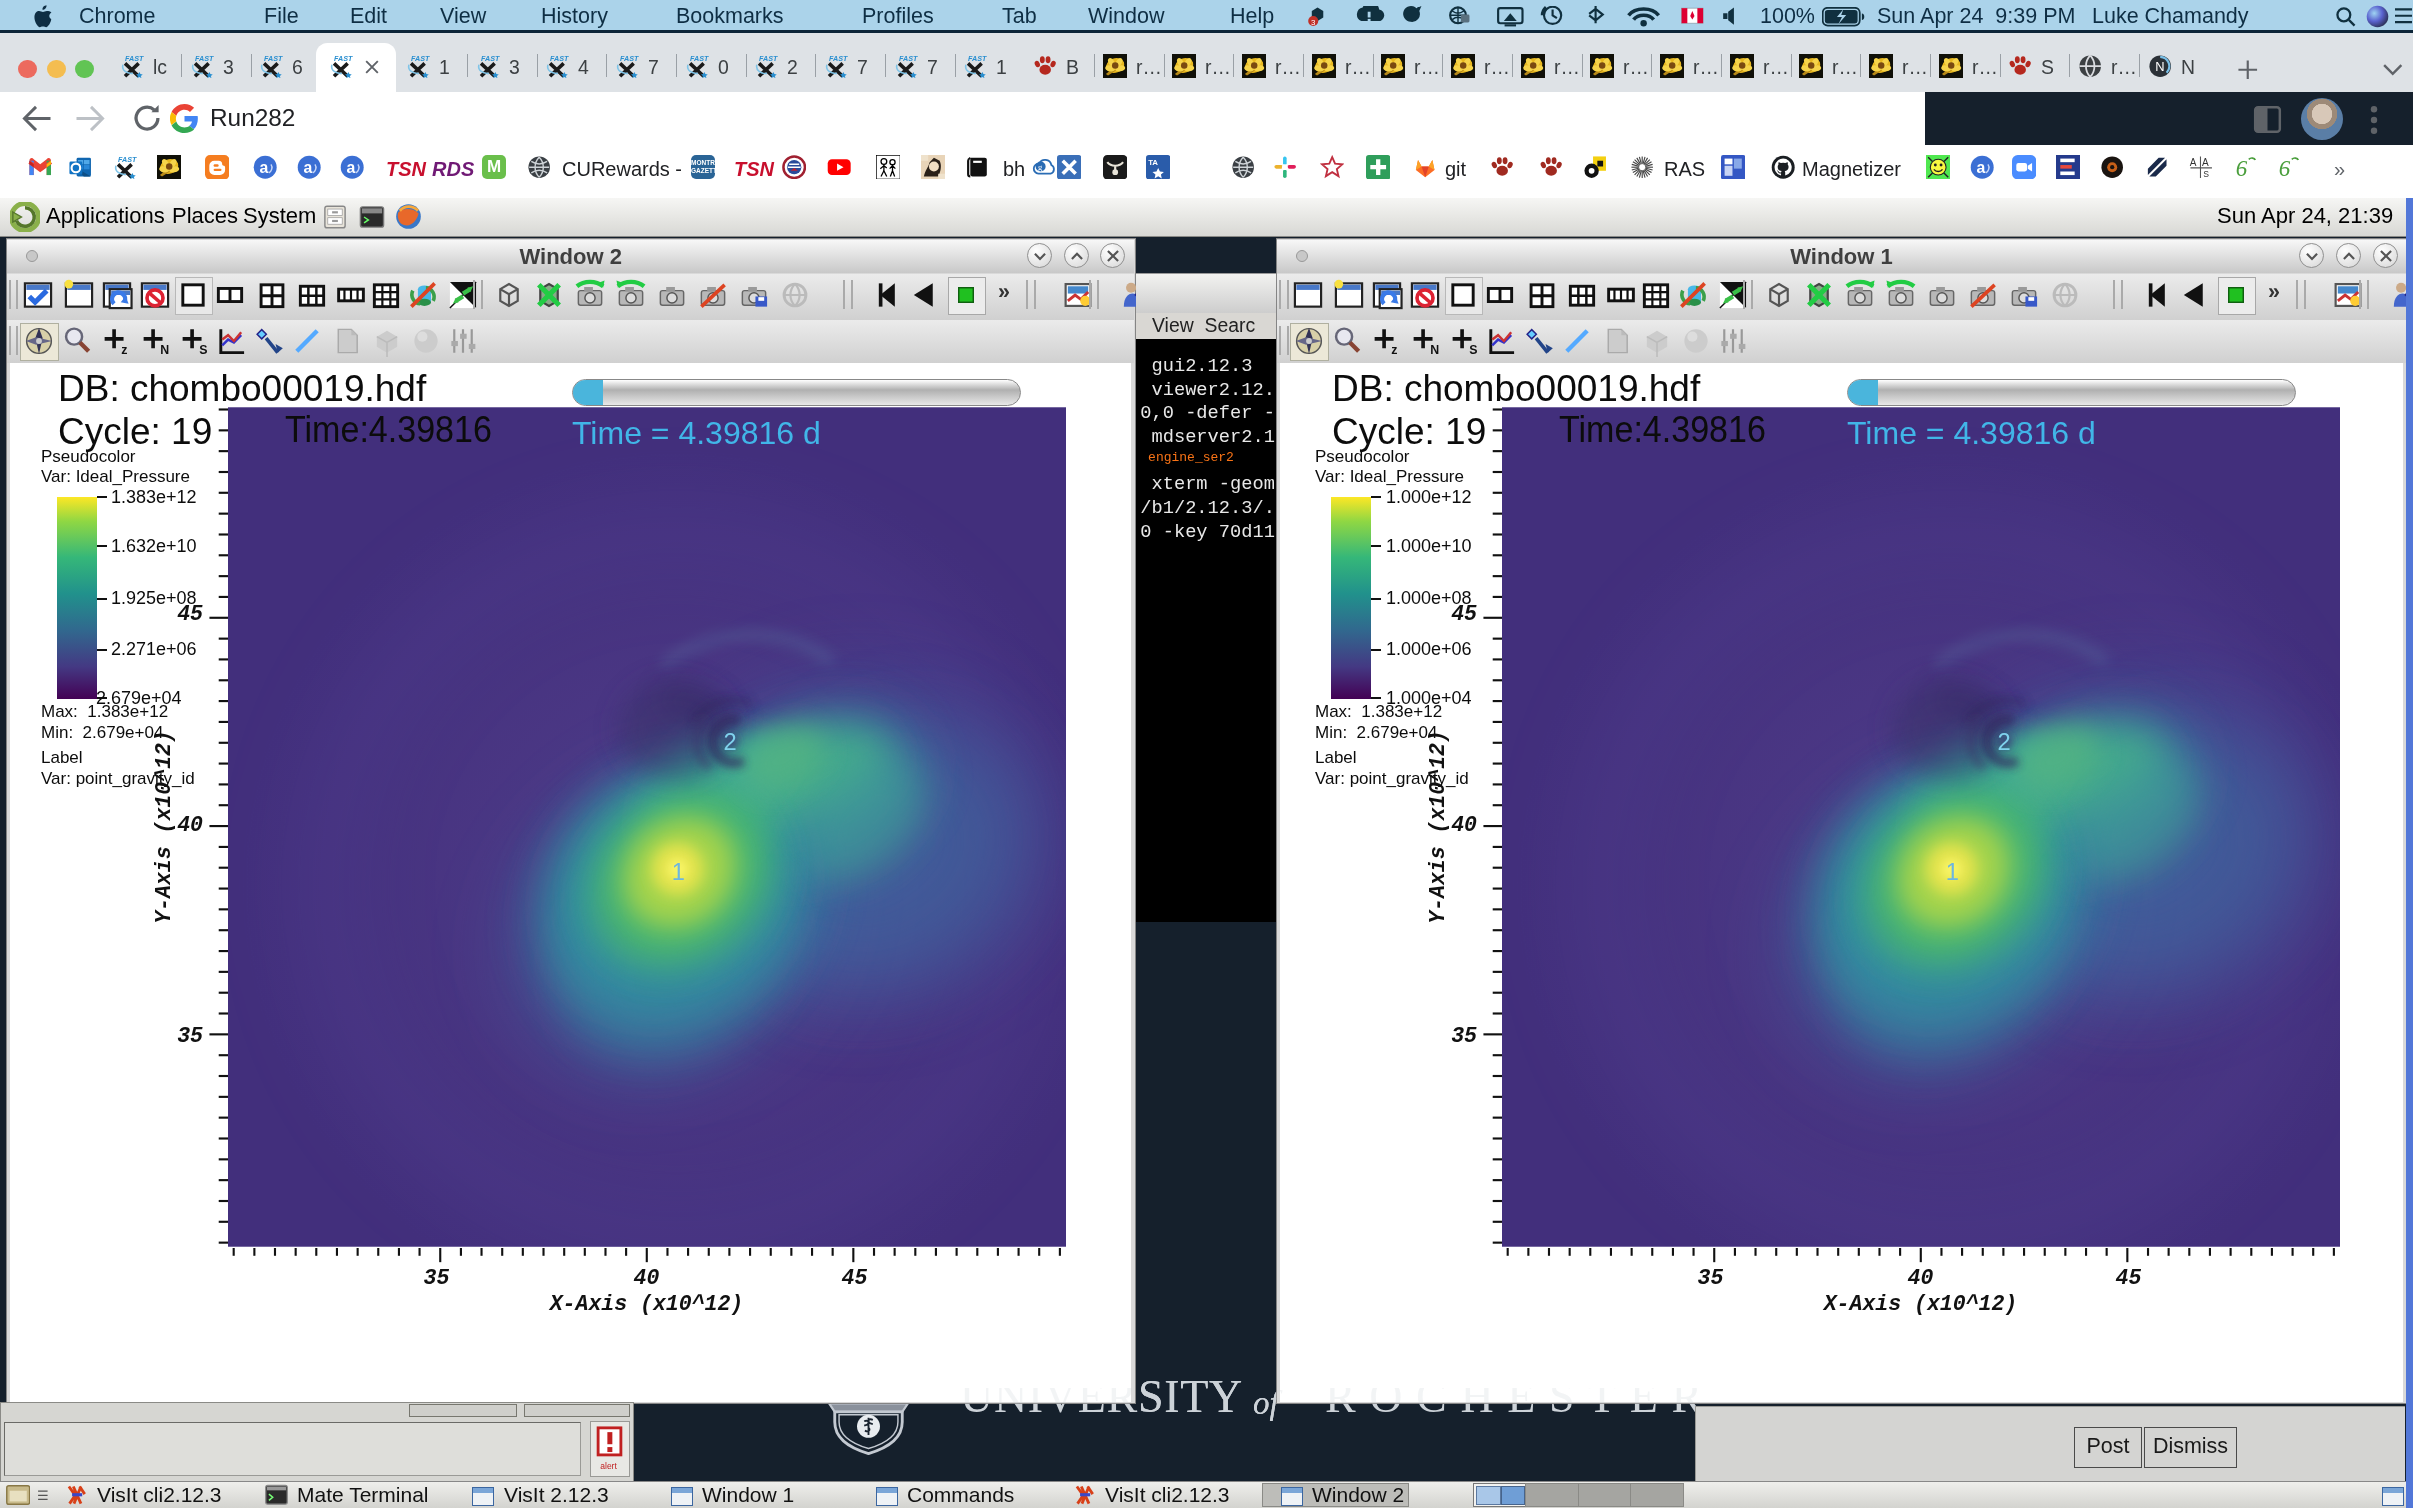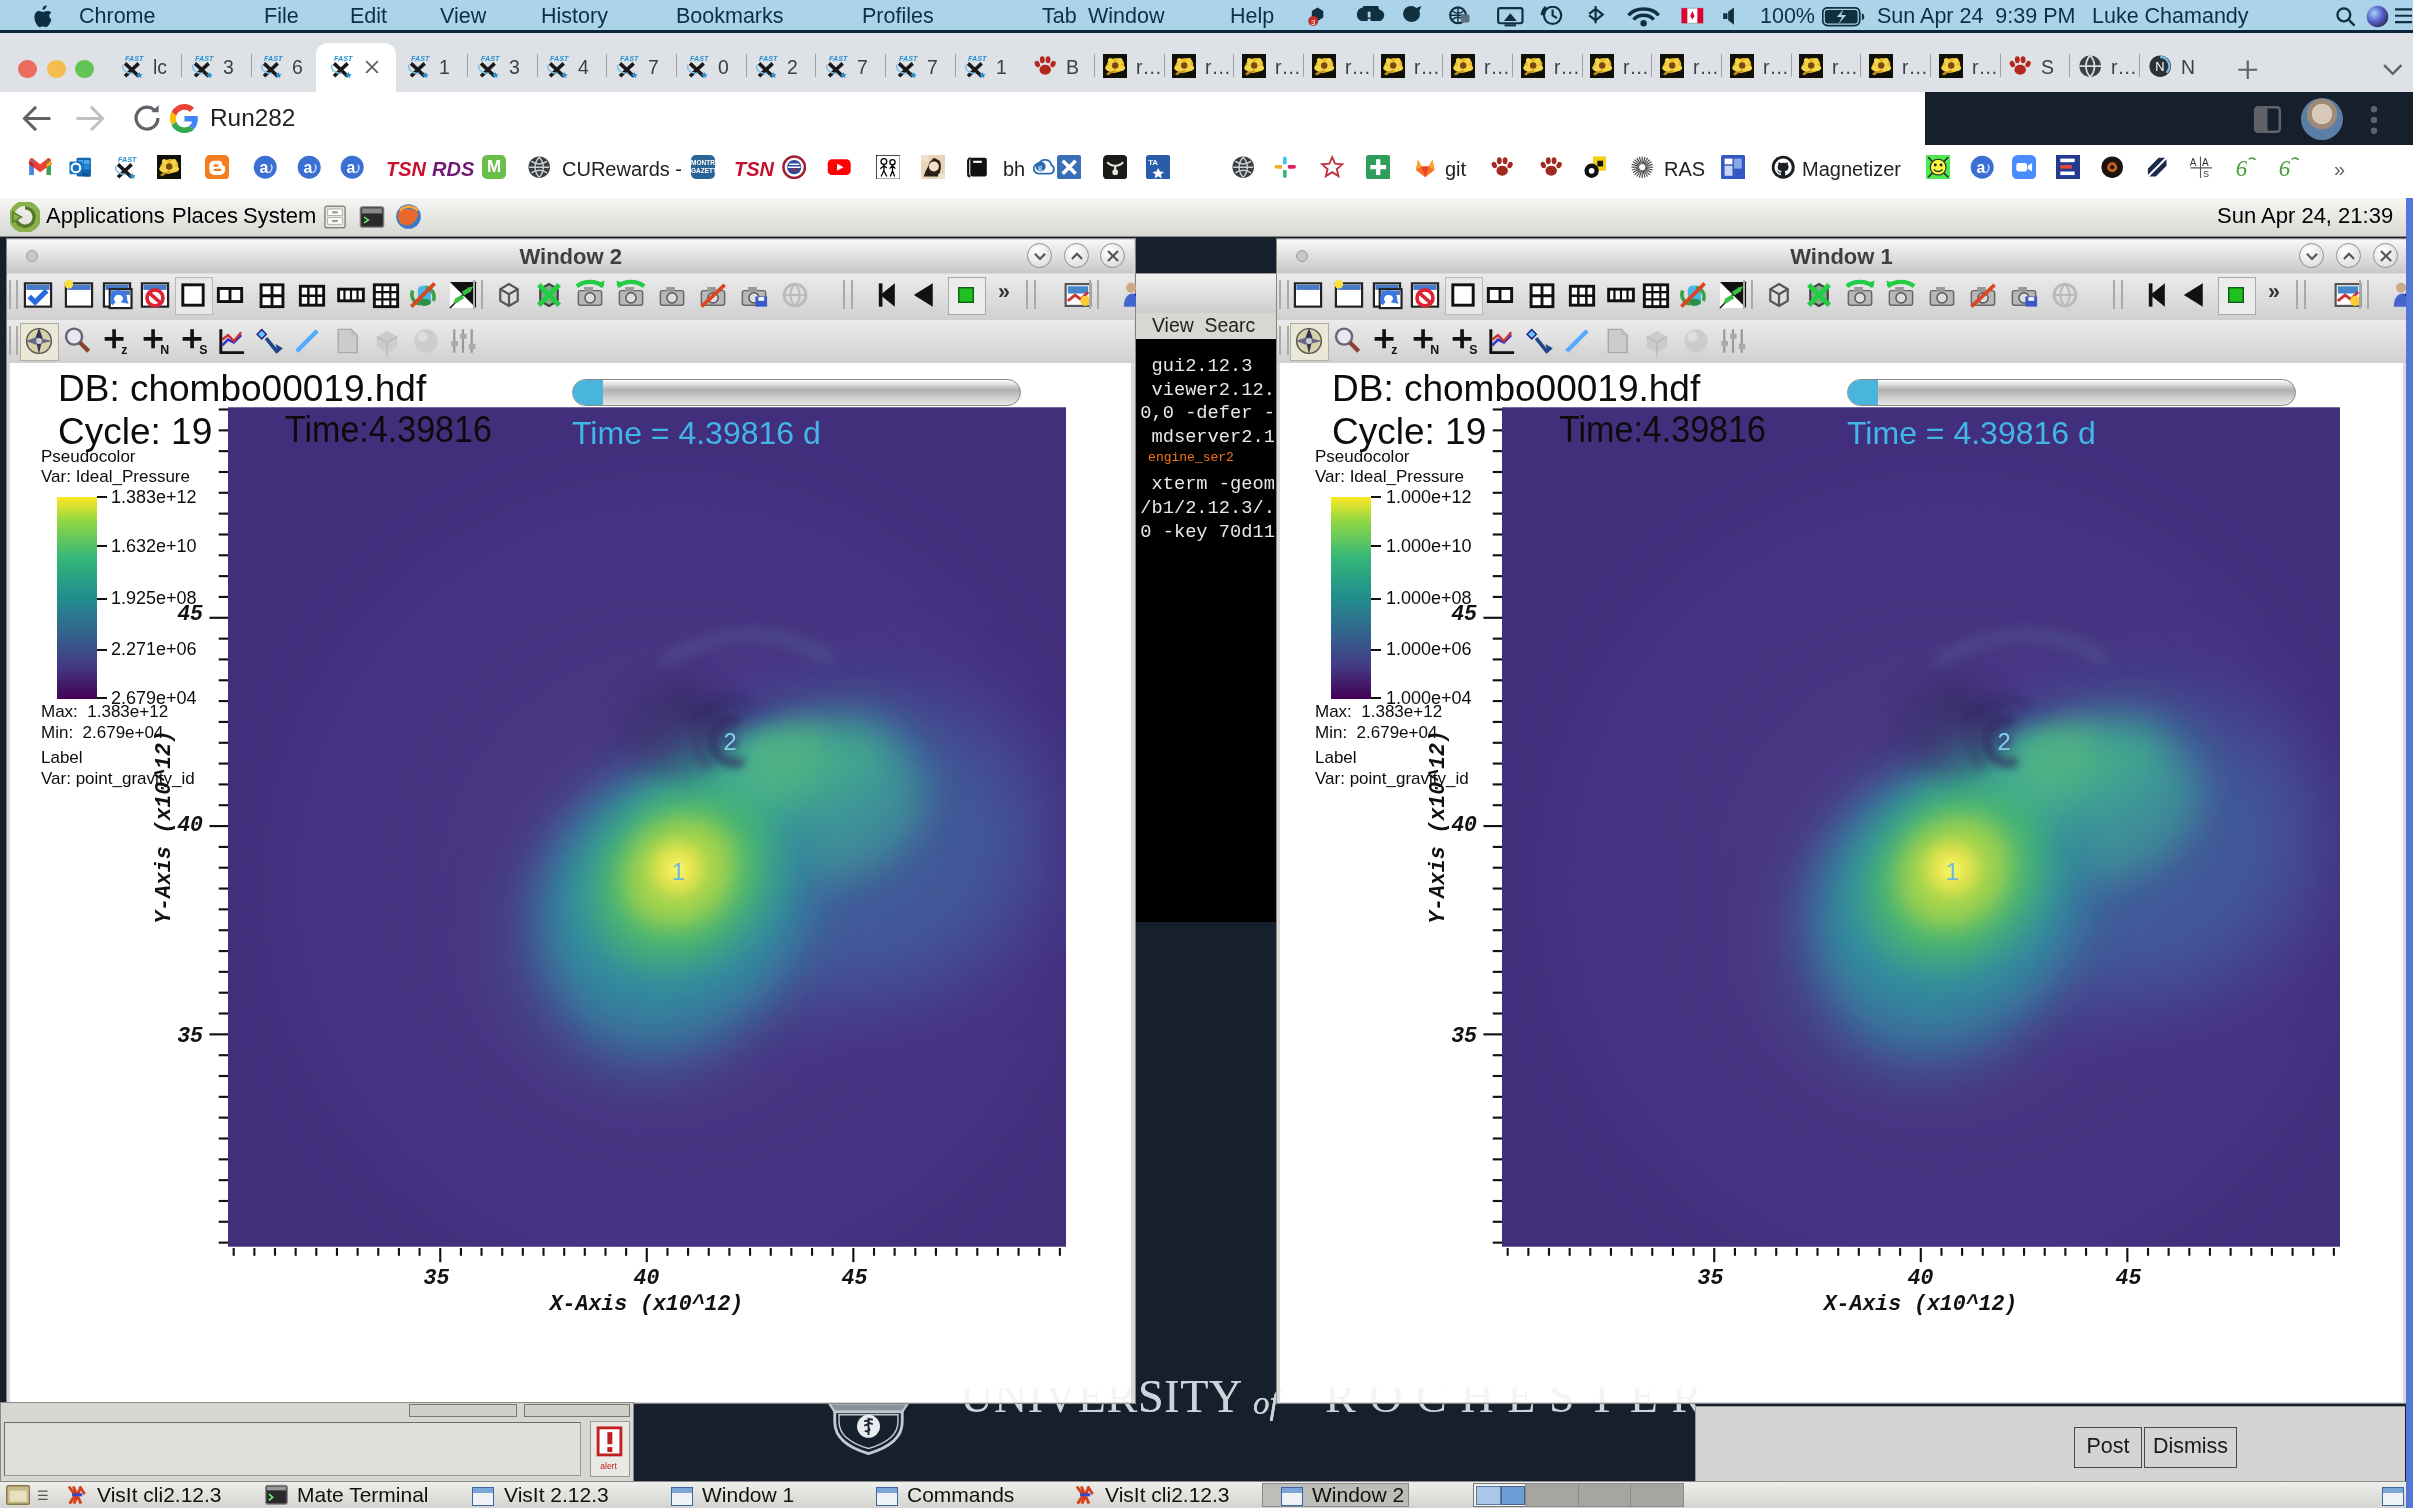--- a/index.html
+++ b/index.html
@@ -35,21 +35,21 @@
 <svg class="mi" style="left:33px;top:5px" width="20" height="24" viewBox="0 0 28 33">
       <path fill="#0e2e44" d="M19.5 8.2c-2.6 0-3.7 1.3-5.5 1.3-1.9 0-3.3-1.3-5.5-1.3C5.6 8.2 2 10.9 2 16.8c0 6.6 4.8 13.9 7.5 13.9 1.6 0 2-1 4.4-1 2.4 0 2.9 1 4.5 1 2.9 0 7.1-7.6 7.1-11.5-3.3-1.6-3.9-6.9.3-8.8-1.5-2-4.1-2.2-6.3-2.2zM18.9 0c-3 .2-6 2.7-5.6 6.3 2.9.3 6-2.5 5.6-6.3z"></path>
     </svg>
 <span class="mi" style="left:79px;font-weight:normal;">Chrome</span>
 <span class="mi" style="left:264px;">File</span>
 <span class="mi" style="left:350px;">Edit</span>
 <span class="mi" style="left:440px;">View</span>
 <span class="mi" style="left:541px;">History</span>
 <span class="mi" style="left:676px;">Bookmarks</span>
 <span class="mi" style="left:862px;">Profiles</span>
-<span class="mi" style="left:1042px;">Tab</span>
+<span class="mi" style="left:1002px;">Tab</span>
 <span class="mi" style="left:1088px;">Window</span>
 <span class="mi" style="left:1230px;">Help</span>
 <svg class="mi" style="left:1307px;top:5.7px;font-size:30px" width="431" height="21.5" viewBox="0 0 600 30">
  <g fill="#10303f">
   <path d="M14 2l8 5v9l-8 5-8-5V7z"></path>
         <circle cx="8" cy="21" r="7" fill="#c03028"></circle>
         <text x="5" y="26" font-size="11" fill="#fff">3</text>
   <path d="M75 21a10 10 0 0 1 2-19 12 12 0 0 1 23 3 8 8 0 0 1-2 16z"></path>
         <rect x="84" y="8" width="4" height="8" fill="#abd3ea"></rect>
         <rect x="84" y="18" width="4" height="3" fill="#abd3ea"></rect>
@@ -1139,21 +1139,21 @@
 <div class="abs" style="left:57px;top:497px;width:40px;height:202px;background:linear-gradient(#fde725 0%,#90d743 12%,#35b779 30%,#21918c 48%,#31688e 66%,#443983 84%,#440154 100%);"></div>
 <div class="abs" style="left:97px;top:496px;width:10px;height:2.2px;background:#111;"></div>
 <span class="cbarlab" style="left:111px;top:487px;">1.383e+12</span>
 <div class="abs" style="left:97px;top:545px;width:10px;height:2.2px;background:#111;"></div>
 <span class="cbarlab" style="left:111px;top:536px;">1.632e+10</span>
 <div class="abs" style="left:97px;top:598px;width:10px;height:2.2px;background:#111;"></div>
 <span class="cbarlab" style="left:111px;top:588px;">1.925e+08</span>
 <div class="abs" style="left:97px;top:649px;width:10px;height:2.2px;background:#111;"></div>
 <span class="cbarlab" style="left:111px;top:639px;">2.271e+06</span>
 <div class="abs" style="left:97px;top:697px;width:10px;height:2.2px;background:#111;"></div>
-<span class="cbarlab" style="left:111px;top:688px;">2.679e+04</span>
+<span class="cbarlab" style="left:96px;top:688px;">2.679e+04</span>
 <span class="legsmall" style="left:41px;top:702px;">Max: &nbsp;1.383e+12</span>
 <span class="legsmall" style="left:41px;top:723px;">Min: &nbsp;2.679e+04</span>
 <span class="legsmall" style="left:41px;top:748px;">Label</span>
 <span class="legsmall" style="left:41px;top:769px;">Var: point_gravity_id</span>
 <div class="ticklab" style="left:160px;top:602px;width:43px;text-align:right;">45</div>
 <div class="ticklab" style="left:160px;top:813px;width:43px;text-align:right;">40</div>
 <div class="ticklab" style="left:160px;top:1024px;width:43px;text-align:right;">35</div>
 <div class="ticklab" style="left:408px;top:1266px;width:57px;text-align:center;">35</div>
 <div class="ticklab" style="left:618px;top:1266px;width:57px;text-align:center;">40</div>
 <div class="ticklab" style="left:826px;top:1266px;width:57px;text-align:center;">45</div>

